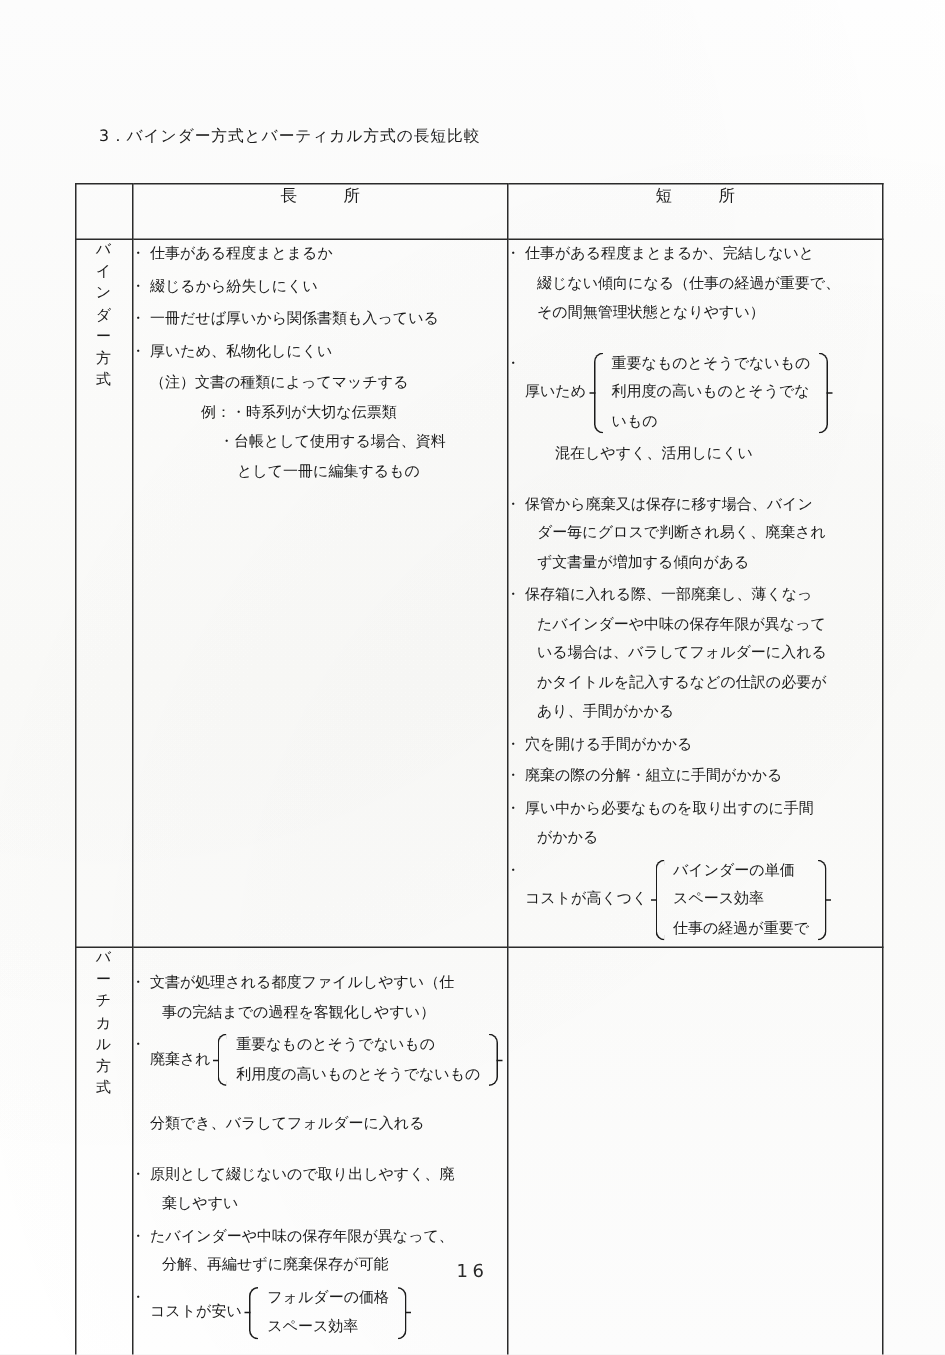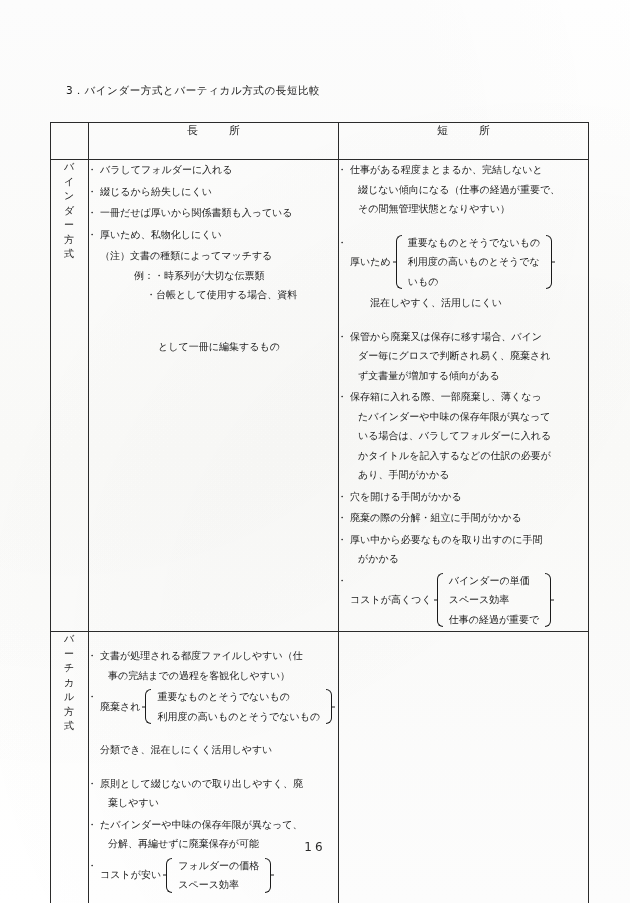--- a/index.html
+++ b/index.html
@@ -111,21 +111,21 @@
     top: 0;
     font-size: 10px;
   }
   ul.blist > li.nobullet { padding-left: 11px; }
   ul.blist > li.nobullet::before { content: ""; }
 
   .cont { display: block; padding-left: 8px; }
   .note { display: block; padding-left: 0px; }
   .ex-head { display: block; padding-left: 34px; }
   .ex-line { display: block; padding-left: 46px; }
-  .ex-line2 { display: block; padding-left: 58px; margin-top: 32px; }
+  .ex-line2 { display: block; padding-left: 58px; }
 
   
   .brace-row {
     display: flex;
     align-items: center;
     gap: 2px;
   }
   .brace-lead { white-space: nowrap; padding-top: 0; }
   .brace {
     position: relative;
@@ -211,21 +211,21 @@
           <span>イ</span>
           <span>ン</span>
           <span>ダ</span>
           <span>ー</span>
           <span>方</span>
           <span>式</span>
         </td>
 
         <td class="cell">
           <ul class="blist">
-            <li><span>バラしてフォルダーに入れる</span></li>
+            <li><span>仕事がある程度まとまるか</span></li>
             <li><span>綴じるから紛失しにくい</span></li>
             <li><span>一冊だせば厚いから関係書類も入っている</span></li>
             <li><span>厚いため、私物化しにくい</span></li>
             <li class="nobullet">
               <span class="note">（注）文書の種類によってマッチする</span>
               <span class="ex-head">例：・時系列が大切な伝票類</span>
               <span class="ex-line">・台帳として使用する場合、資料</span>
               <span class="ex-line2">として一冊に編集するもの</span>
             </li>
           </ul>
@@ -310,21 +310,21 @@
                 <span class="brace"></span>
                 <span class="brace-items">
                   <span>重要なものとそうでないもの</span>
                   <span>利用度の高いものとそうでないもの</span>
                 </span>
                 <span class="brace right"></span>
               </div>
             </li>
             <li class="gap nobullet"></li>
             <li class="nobullet">
-              <span>分類でき、混在しにくく活用しやすい</span>
+              <span>分類でき、バラしてフォルダーに入れる</span>
             </li>
             <li class="gap nobullet"></li>
             <li>
               <span>原則として綴じないので取り出しやすく、廃</span>
               <span class="cont">棄しやすい</span>
             </li>
             <li>
               <span>たバインダーや中味の保存年限が異なって、</span>
               <span class="cont">分解、再編せずに廃棄保存が可能</span>
             </li>

